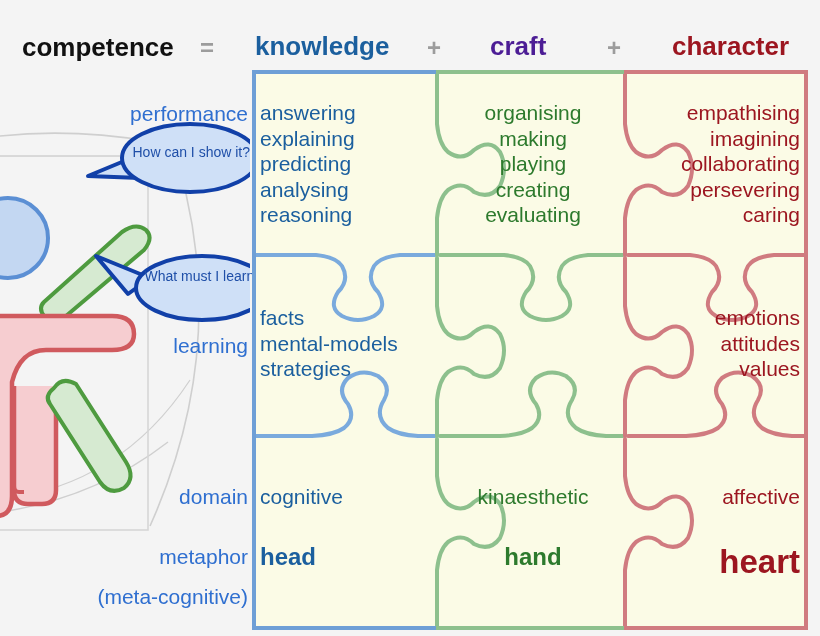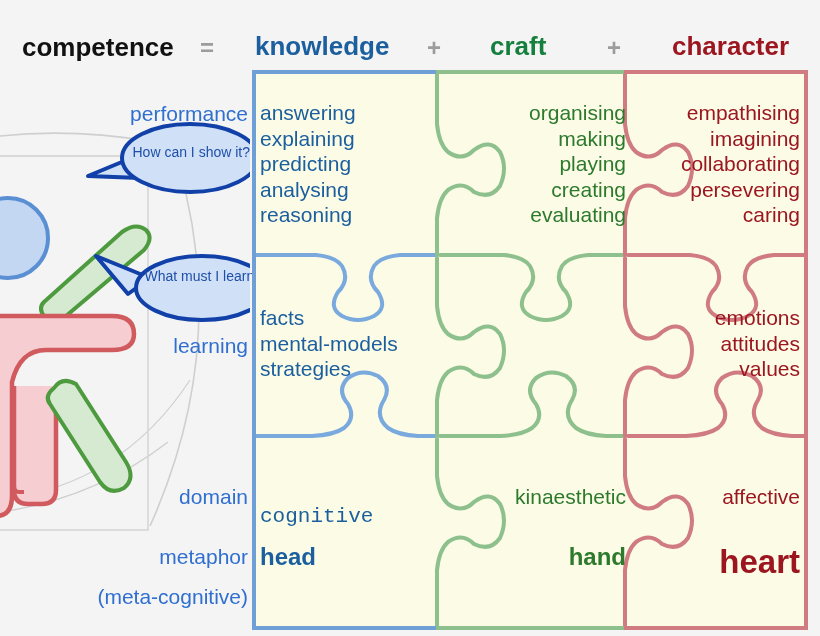--- a/index.html
+++ b/index.html
@@ -15,21 +15,21 @@
     width: 820px; height: 636px;
     background: #f4f4f4;
   }
 
   
   .hdr { position: absolute; font-weight: bold; white-space: nowrap; }
   #hdr-competence { left: 22px;  top: 32px; font-size: 26px; color: #111111; }
   #hdr-eq        { left: 200px; top: 34px; font-size: 24px; color: #9c9c9c; font-weight: bold;}
   #hdr-knowledge { left: 255px; top: 31px; font-size: 26px; color: #1b5f9e; }
   #hdr-plus1     { left: 427px; top: 34px; font-size: 24px; color: #9c9c9c; }
-  #hdr-craft     { left: 490px; top: 31px; font-size: 26px; color: #15803d; }
+  #hdr-craft     { left: 490px; top: 31px; font-size: 26px; color: #4c1d95; }
   #hdr-plus2     { left: 607px; top: 34px; font-size: 24px; color: #9c9c9c; }
   #hdr-character { left: 672px; top: 31px; font-size: 26px; color: #9c1620; }
 
   
   .rowlabel {
     position: absolute;
     text-align: left;
     font-size: 21px;
     color: #2f6fd0;
     white-space: nowrap;
@@ -59,32 +59,32 @@
   
   #puzzle { position: absolute; left: 250px; top: 68px; width: 560px; height: 564px; }
 
   
   .cell {
     position: absolute;
     line-height: 1.22;
     white-space: pre-line;
   }
   .c-know  { color: #1b5f9e; font-size: 21px; }
-  .c-craft { color: #2d7a2d; font-size: 21px; text-align: right; }
+  .c-craft { color: #2d7a2d; font-size: 21px; text-align: center; }
   .c-char  { color: #9c1620; font-size: 21px; text-align: right; }
 
   #cell-k1 { left: 260px; top: 100px; }
   #cell-c1 { left: 440px; top: 100px; width: 186px; }
   #cell-h1 { left: 628px; top: 100px; width: 172px; }
 
   #cell-k2 { left: 260px; top: 305px; }
   #cell-c2 { left: 440px; top: 305px; width: 186px; }
   #cell-h2 { left: 628px; top: 305px; width: 172px; }
 
-  #cell-k3 { left: 260px; top: 504px; font-family: Liberation Mono, monospace; }
+  #cell-k3 { left: 260px; top: 484px; }
   #cell-c3 { left: 440px; top: 484px; width: 186px; }
   #cell-h3 { left: 628px; top: 484px; width: 172px; }
 
   #cell-k4 { left: 260px; top: 542px; font-size: 24px; font-weight: bold; }
   #cell-c4 { left: 440px; top: 542px; width: 186px; font-size: 24px; font-weight: bold; }
   #cell-h4 { left: 628px; top: 542px; width: 172px; font-size: 33px; font-weight: bold; }
 </style>
 </head>
 <body>
 

